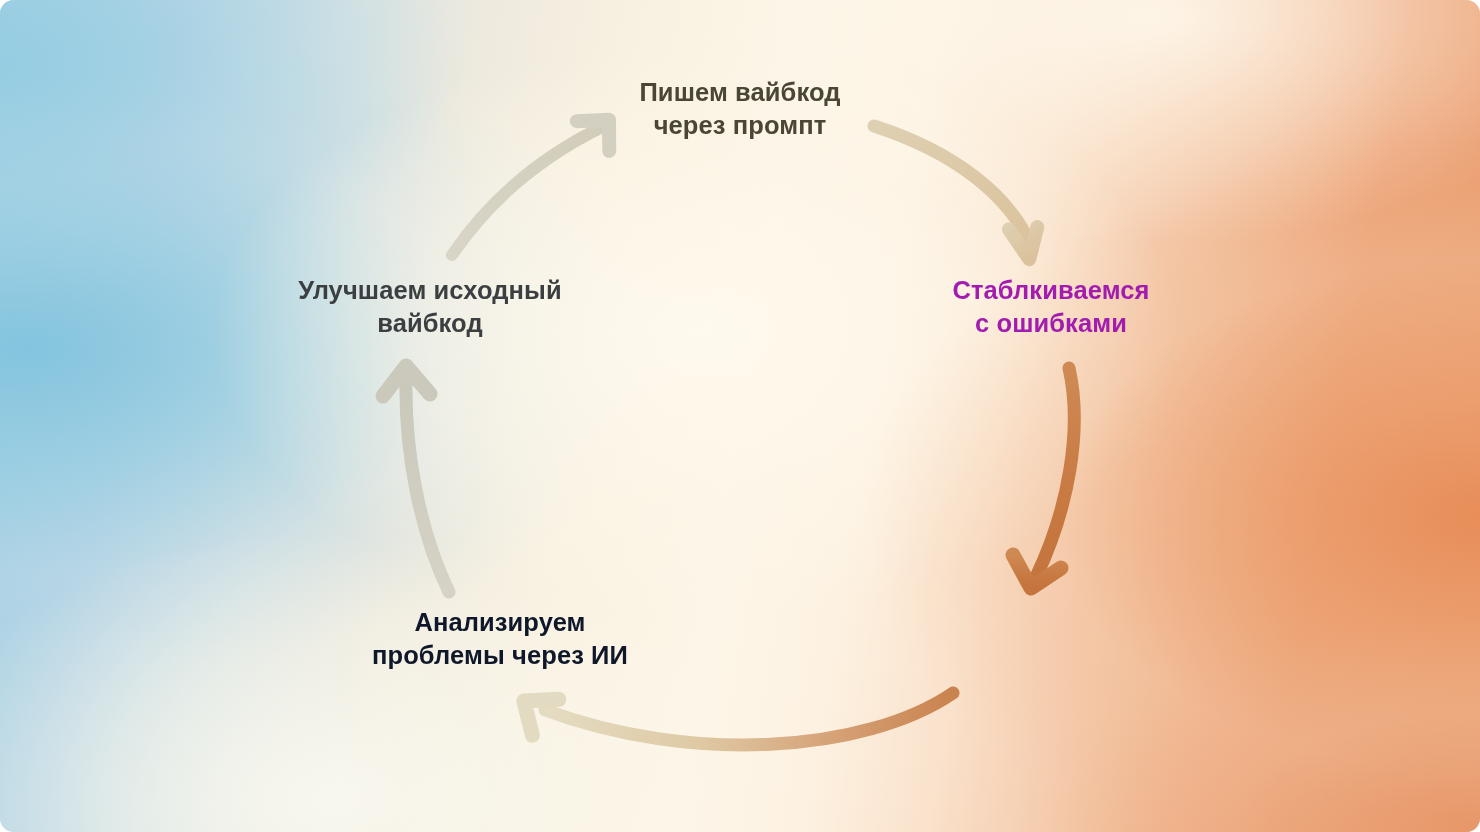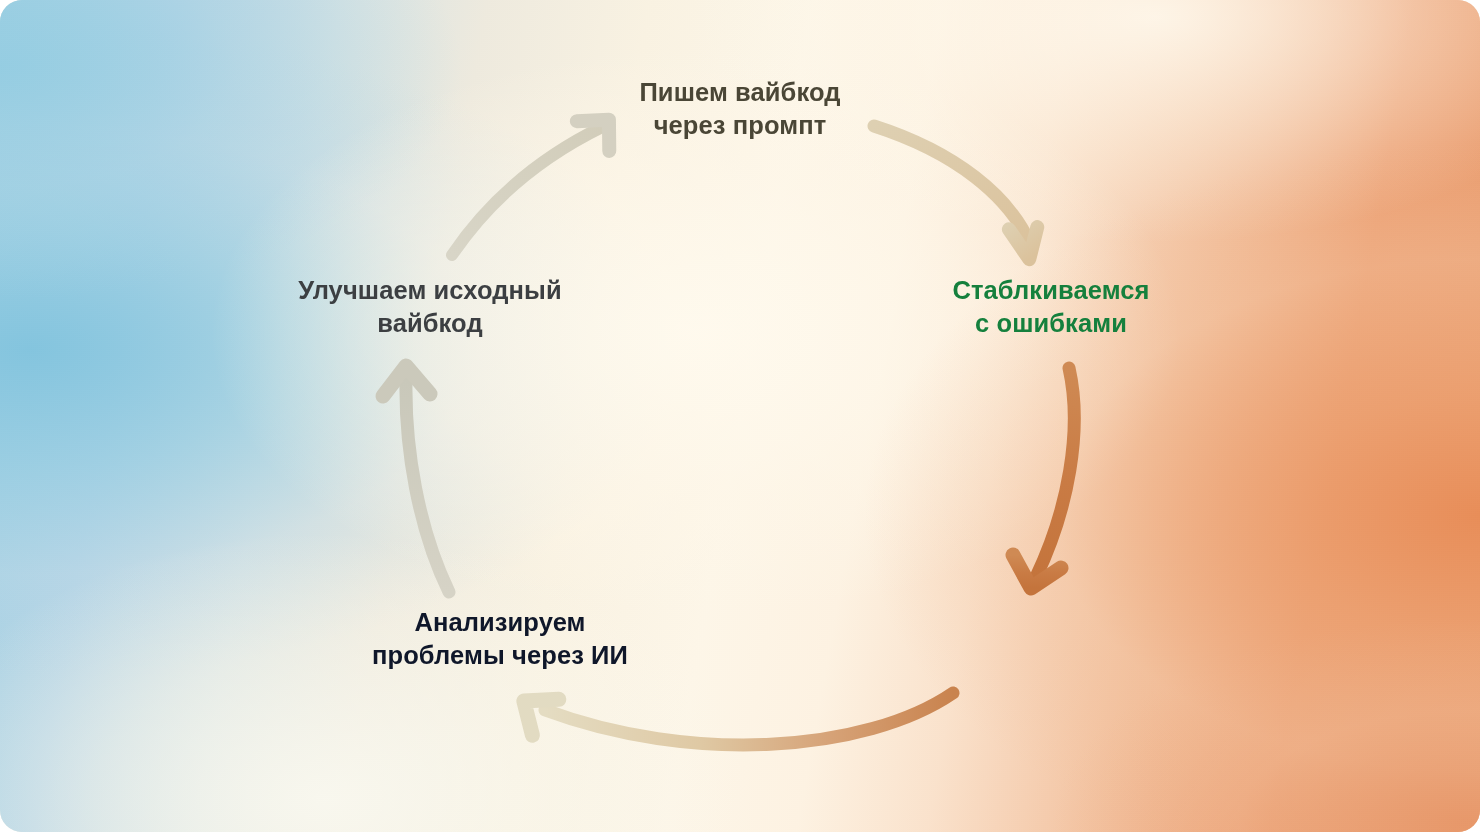--- a/index.html
+++ b/index.html
@@ -11,21 +11,21 @@
     width: 1480px;
     height: 832px;
     overflow: hidden;
     font-family: "Liberation Sans", sans-serif;
   }
 
   #canvas {
     position: relative;
     width: 1480px;
     height: 832px;
-    border-radius: 22px;
+    border-radius: 14px;
     overflow: hidden;
     background-color: #f7f1e2;
     isolation: isolate;
   }
 
   
   .bg-layer {
     position: absolute;
     inset: 0;
     pointer-events: none;
@@ -106,21 +106,21 @@
   #label-top {
     left: 560px;
     top: 76px;
     width: 360px;
     color: #4a4636;
   }
   #label-right {
     left: 893px;
     top: 274px;
     width: 316px;
-    color: #15803d;
+    color: #a21caf;
   }
   #label-bottom-right {
     left: 820px;
     top: 605px;
     width: 360px;
     color: #50301c;
   }
   #label-bottom-left {
     left: 330px;
     top: 606px;

